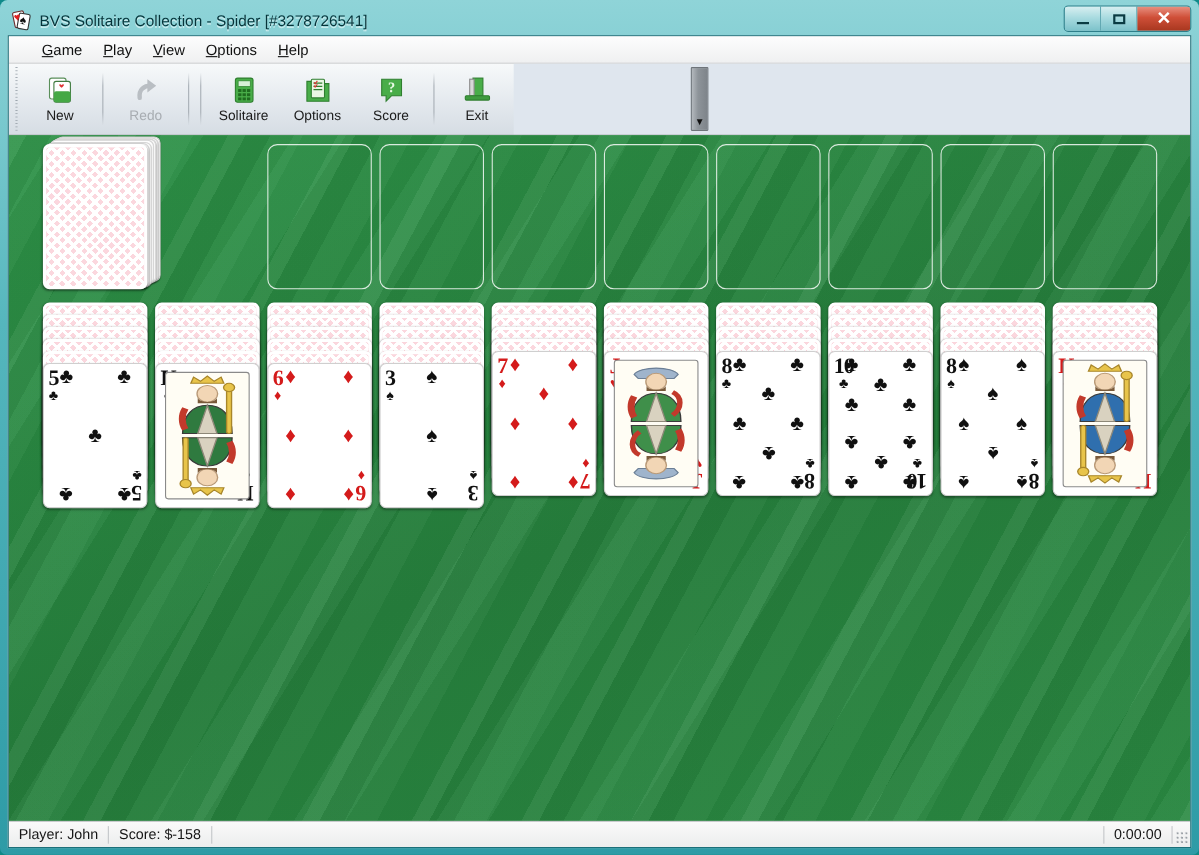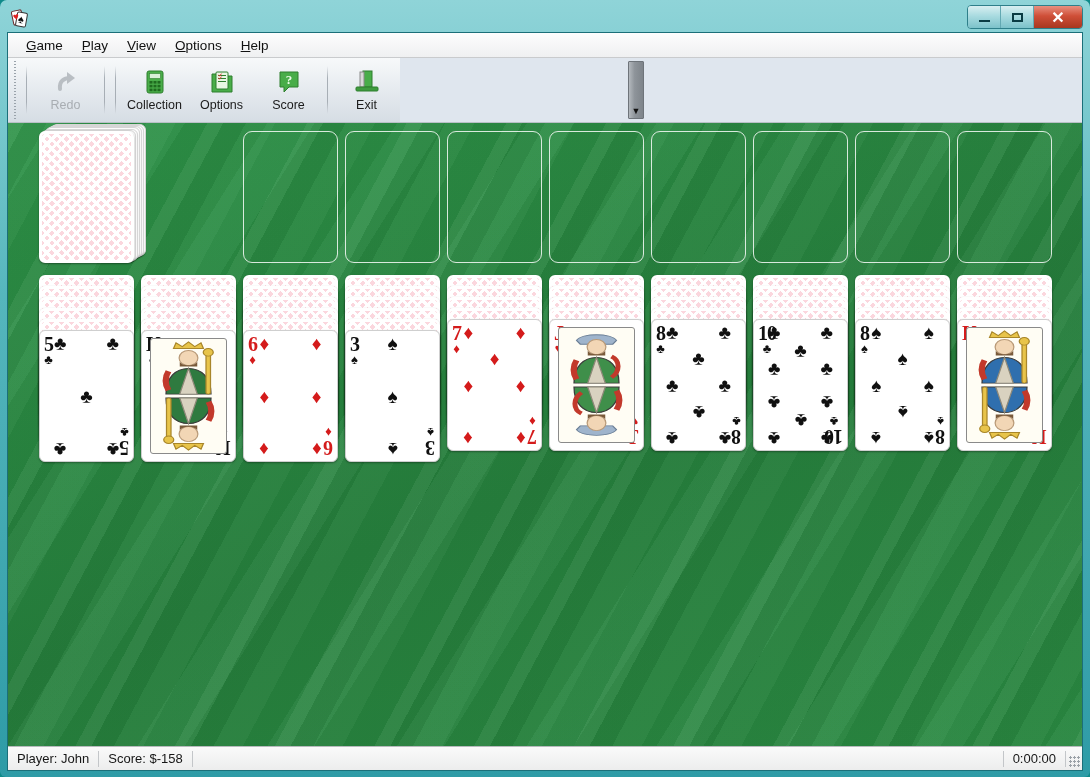--- a/index.html
+++ b/index.html
@@ -80,21 +80,21 @@
     border: 1px solid #1b6f79;
     background: #f1f1f1;
     overflow: hidden;
   }
 
   
   #menubar {
     height: 25px; flex: 0 0 25px;
     background: linear-gradient(180deg,#fdfdfd 0%, #eff0f1 100%);
     display: flex; align-items: center;
-    padding-left: 9px;
+    padding-left: 21px;
     border-bottom: 1px solid #c9cbcd;
   }
   .menu-item {
     font-size: 13.5px; color: #111; padding: 3px 10px 3px 9px;
     white-space: nowrap;
   }
   .menu-item u { text-decoration: underline; }
 
   
   #toolbar {
@@ -246,20 +246,21 @@
 
 <div id="window">
 
   <div id="titlebar">
     <div id="app-icon">
       <div class="cardA"></div>
       <div class="cardB"></div>
       <div class="heart">♥</div>
       <div class="spade">♠</div>
     </div>
+    <div id="title-text">BVS Solitaire Collection  -  Spider [#3278726541]</div>
     <div id="win-buttons">
       <div class="winbtn">
         <div class="glyph-min"></div>
       </div>
       <div class="winbtn">
         <div class="glyph-max"></div>
       </div>
       <div class="winbtn close">
         <span>✕</span>
       </div>
@@ -272,20 +273,31 @@
       <div class="menu-item"><u>G</u>ame</div>
       <div class="menu-item"><u>P</u>lay</div>
       <div class="menu-item"><u>V</u>iew</div>
       <div class="menu-item"><u>O</u>ptions</div>
       <div class="menu-item"><u>H</u>elp</div>
     </div>
 
     <div id="toolbar">
       <div id="tb-gripper"></div>
 
+      <div class="tb-btn">
+        <div class="tb-icon">
+          <svg viewBox="0 0 30 28" width="30" height="28">
+            <rect x="5" y="3" width="15" height="19" rx="2" fill="#fff" stroke="#5a8f5a"></rect>
+            <rect x="9" y="6" width="15" height="19" rx="2" fill="#fff" stroke="#3f7a3f"></rect>
+            <rect x="9" y="15" width="15" height="10" rx="2" fill="#45a845"></rect>
+            <path d="M16 9.5c1.2-2 4-.6 0 2.3-4-2.9-1.2-4.3 0-2.3z" fill="#d33"></path>
+          </svg>
+        </div>
+        <div class="tb-label">New</div>
+      </div>
 
 
       <div class="tb-sep"></div>
 
 
       <div class="tb-btn disabled">
         <div class="tb-icon">
           <svg viewBox="0 0 30 28" width="30" height="28">
             <path d="M9 21c-1-8 4-11 10-11" stroke="#b9bec3" stroke-width="4" fill="none" stroke-linecap="round"></path>
             <path d="M16 4l8 6-8 6z" fill="#b9bec3"></path>
@@ -310,21 +322,21 @@
                 <rect x="17.5" y="13" width="3" height="2.6"></rect>
               <rect x="9.5" y="16.8" width="3" height="2.6"></rect>
                 <rect x="13.5" y="16.8" width="3" height="2.6"></rect>
                 <rect x="17.5" y="16.8" width="3" height="2.6"></rect>
               <rect x="9.5" y="20.6" width="3" height="2.6"></rect>
                 <rect x="13.5" y="20.6" width="3" height="2.6"></rect>
                 <rect x="17.5" y="20.6" width="3" height="2.6"></rect>
             </g>
           </svg>
         </div>
-        <div class="tb-label">Collection</div>
+        <div class="tb-label">Solitaire</div>
       </div>
 
       <div class="tb-btn">
         <div class="tb-icon">
           <svg viewBox="0 0 30 28" width="30" height="28">
             <path d="M5 6h9l2 2h9v16H5z" fill="#49ad49" stroke="#2f7f2f"></path>
             <rect x="9" y="4" width="12" height="17" rx="1" fill="#e9f7e3" stroke="#2f7f2f"></rect>
             <path d="M11 7.5h8M11 10.5h8M11 13.5h8" stroke="#2f7f2f" stroke-width="1.2"></path>
             <path d="M11.5 6.8l1 1.4 2-2.6M11.5 9.8l1 1.4 2-2.6" stroke="#d33" stroke-width="1" fill="none"></path>
           </svg>

